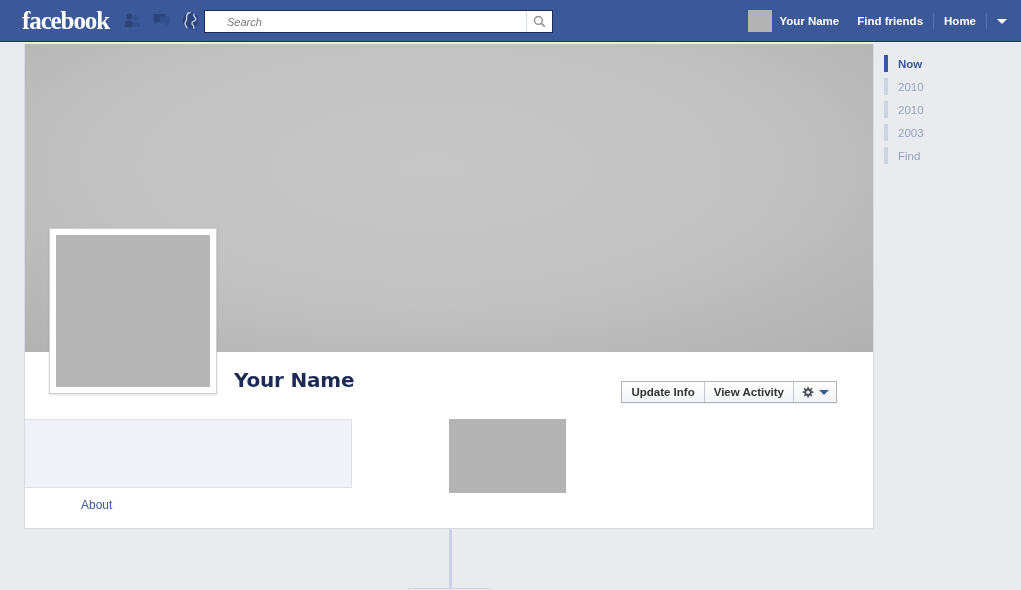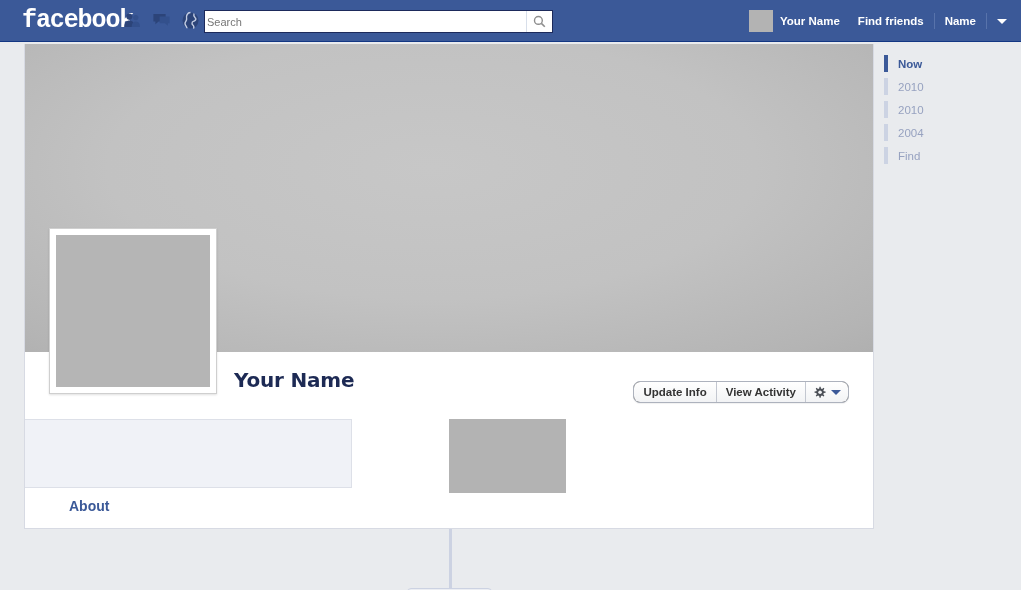--- a/index.html
+++ b/index.html
@@ -26,21 +26,21 @@
   }
   .topbar-inner {
     position: relative;
     width: 1021px;
     height: 42px;
   }
   .fb-logo {
     position: absolute;
     left: 22px;
     top: 6px;
-    font-family: Liberation Mono, monospace;
+    font-family: Liberation Serif, serif;
     font-size: 25px;
     font-weight: bold;
     letter-spacing: -1.1px;
     color: #ffffff;
     line-height: 30px;
     cursor: pointer;
   }
   .nav-icons {
     position: absolute;
     left: 123px;
@@ -64,25 +64,26 @@
     background: #ffffff;
     border: 1px solid #1d2a5b;
     display: flex;
     align-items: center;
   }
   .search-input {
     flex: 1;
     border: 0;
     outline: none;
     height: 39px;
-    padding: 0 2px;
+    padding: 0 22px;
     font-family: "Liberation Sans", sans-serif;
     font-size: 11px;
     color: #333;
     background: transparent;
+    font-style: italic;
   }
   .search-input::placeholder { color: #777; opacity: 1; }
   .search-btn {
     width: 26px;
     height: 21px;
     border: 0;
     border-left: 1px solid #d8dfea;
     background: #ffffff;
     display: flex;
     align-items: center;
@@ -205,27 +206,27 @@
     top: 16px;
     font-family: "DejaVu Sans", sans-serif;
     font-size: 20px;
     font-weight: bold;
     color: #1d2a54;
     letter-spacing: -0.2px;
     white-space: nowrap;
   }
   .action-buttons {
     position: absolute;
-    right: 24px;
+    right: 36px;
     top: 29px;
     display: flex;
     align-items: stretch;
     height: 22px;
     border: 1px solid #adb2bd;
-    border-radius: 7px;
+    border-radius: 0;
     background: #404040;
     box-shadow: 0 1px 1px rgba(0,0,0,0.06);
     overflow: hidden;
   }
   .act-btn {
     display: flex;
     align-items: center;
     padding: 0 9px;
     font-size: 11.5px;
     font-weight: bold;
@@ -263,26 +264,25 @@
     left: 0px;
     top: 13px;
     width: 327px;
     height: 69px;
     background: #f0f2f7;
     border: 1px solid #dde0e8;
     border-left: 0;
   }
   .about-link {
     position: absolute;
-    left: 44px;
+    left: 56px;
     top: 92px;
-    font-size: 14px;
+    font-size: 12px;
     color: #3b5998;
     cursor: pointer;
-    font-weight: bold;
   }
   .media-box {
     position: absolute;
     left: 424px;
     top: 13px;
     width: 117px;
     height: 74px;
     background: #b3b3b3;
     cursor: pointer;
   }
@@ -381,21 +381,21 @@
       </button>
     </div>
 
     <div class="right-nav">
       <div class="rn-user">
         <span class="rn-avatar"></span>
         <span class="rn-label">Your Name</span>
       </div>
       <div class="rn-item">Find friends</div>
       <div class="rn-sep"></div>
-      <div class="rn-item">Name</div>
+      <div class="rn-item">Home</div>
       <div class="rn-sep"></div>
       <div class="rn-caret">
         <span class="caret-white"></span>
       </div>
     </div>
 
   </div>
 </div>
 
 <div class="page">
@@ -440,21 +440,21 @@
     <div class="tl-item">
       <span class="tl-tick"></span>
       <span class="tl-label">2010</span>
     </div>
     <div class="tl-item">
       <span class="tl-tick"></span>
       <span class="tl-label">2010</span>
     </div>
     <div class="tl-item">
       <span class="tl-tick"></span>
-      <span class="tl-label">2004</span>
+      <span class="tl-label">2003</span>
     </div>
     <div class="tl-item">
       <span class="tl-tick"></span>
       <span class="tl-label">Find</span>
     </div>
   </div>
 
   <div class="spine"></div>
   <div class="highlights-btn">
     

